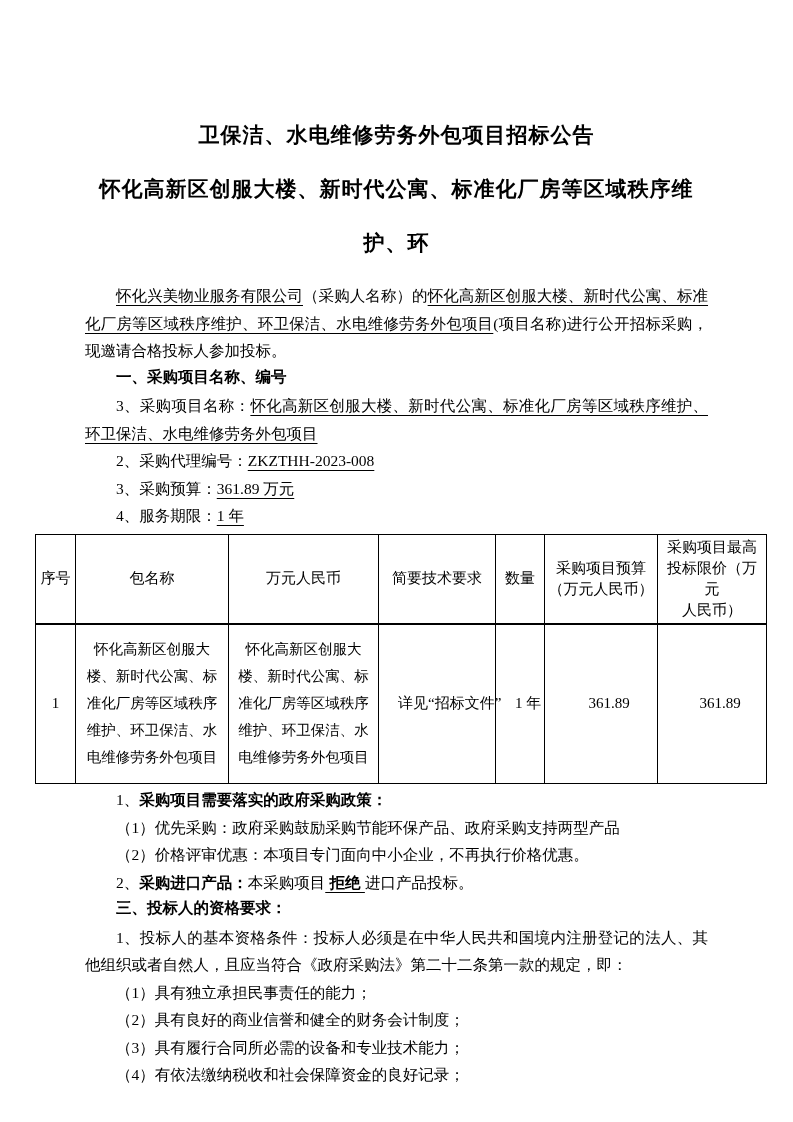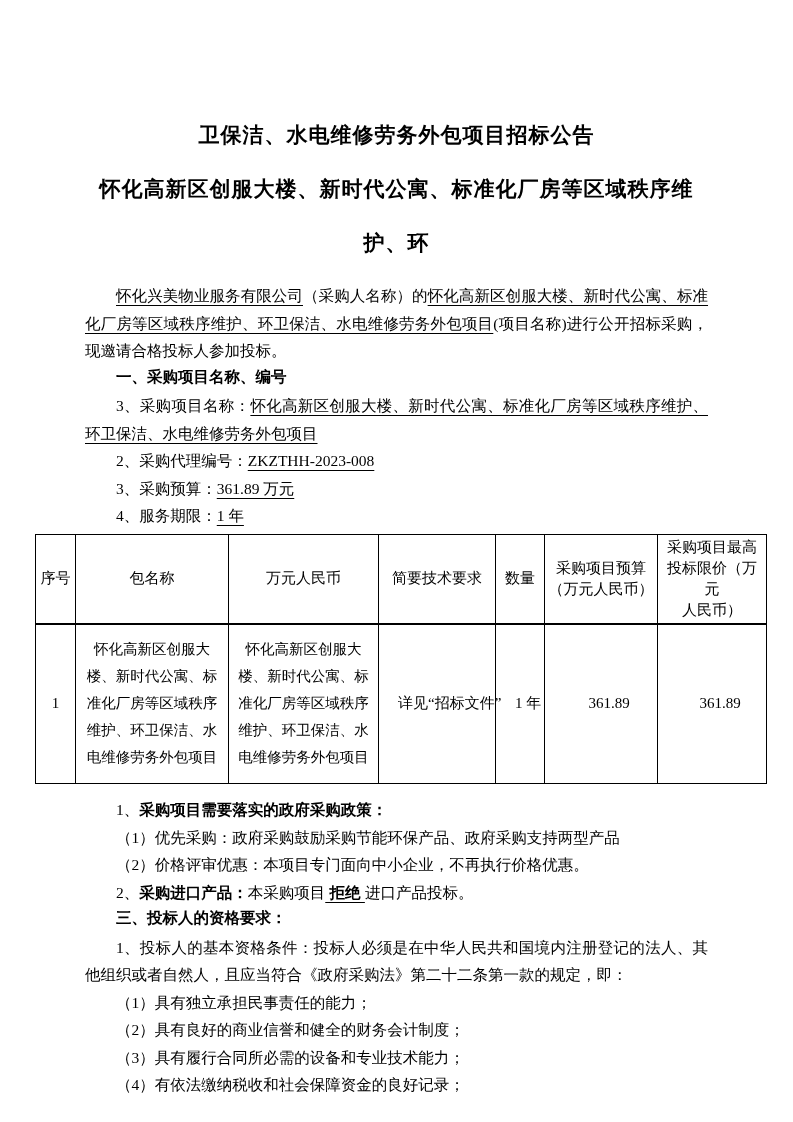--- a/index.html
+++ b/index.html
@@ -64,21 +64,21 @@
   .req-table thead th .hl { white-space: pre-line; display: block; }
   .req-table tbody td { height: 160px; }
   .req-table .sep { border-bottom-width: 2px; }
   td.wrap-cell {
     font-size: 14.5px;
     line-height: 27px;
     word-break: break-all;
     padding: 2px 4px;
   }
   td.nowrap-cell { white-space: nowrap; padding-left: 19px; }
-  .after-table { margin-top: 12px; }
+  .after-table { margin-top: 2px; }
 </style>
 </head>
 <body>
 
 <div class="page">
 
   <h1 class="title">
     <span class="tline">卫保洁、水电维修劳务外包项目招标公告</span>
     <span class="tline">怀化高新区创服大楼、新时代公寓、标准化厂房等区域秩序维护、环</span>
   </h1>

